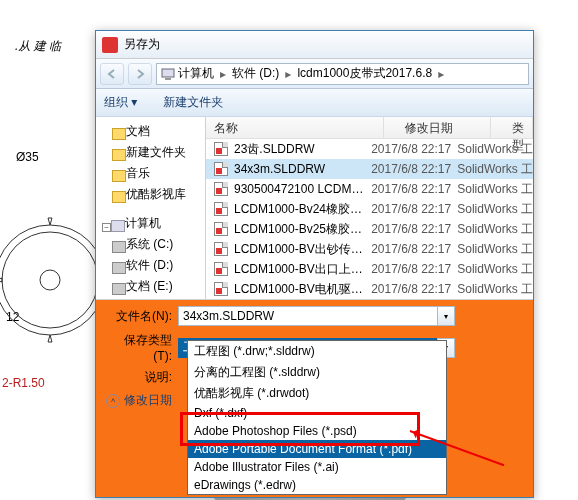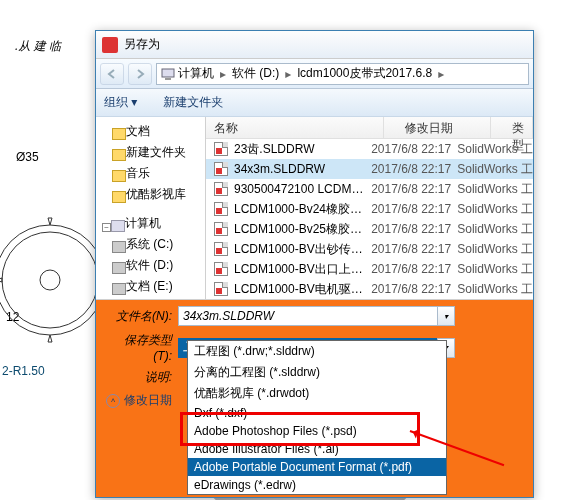--- a/index.html
+++ b/index.html
@@ -35,21 +35,21 @@
 .filelist { flex: 1; background: #fff; overflow: hidden; }
 .fl-head { height: 22px; display: flex; border-bottom: 1px solid #e0e0e0; background: linear-gradient(#fbfbfb,#f0f0f0); gap: 13px; }
 .fl-col { padding: 3px 8px; border-right: 1px solid #e0e0e0; color: #333; }
 .fl-row { height: 20px; display: flex; align-items: center; padding-left: 8px; gap: 6px; white-space: nowrap; }
 .fl-row.sel { background: #cde6f7; }
 .file-ico { width: 14px; height: 14px; background: #fff; border: 1px solid #888; position: relative; flex-shrink: 0; }
 .file-ico::before { content: ""; position: absolute; right: -1px; top: -1px; width: 5px; height: 5px; background: #ddd; border-left: 1px solid #888; border-bottom: 1px solid #888; }
 .file-ico.sw::after { content: ""; position: absolute; left: 1px; bottom: 1px; width: 6px; height: 6px; background: #d33; }
 
 .form-area { padding: 6px 10px; border-top: 1px solid #d0d0d0; }
-.form-row { display: flex; align-items: center; margin-bottom: 6px; font-style: italic; }
+.form-row { display: flex; align-items: center; margin-bottom: 6px; }
 .form-label { width: 72px; text-align: right; padding-right: 6px; }
 .form-input { flex: 1; height: 20px; border: 1px solid #abc; background: #fff; padding: 0 4px; display: flex; align-items: center; max-width: 260px; }
 .form-input.sel { background: #0a64a4; color: #fff; border-color: #0a64a4; }
 .dd-arrow { width: 18px; height: 20px; border: 1px solid #abc; background: linear-gradient(#fff,#e0e8f0); margin-left: -1px; display: flex; align-items: center; justify-content: center; font-size: 8px; }
 
 .dropdown { position: absolute; left: 187px; top: 340px; width: 260px; background: #fff; border: 1px solid #666; z-index: 20; }
 .dd-item { padding: 2px 6px; white-space: nowrap; overflow: hidden; text-overflow: ellipsis; }
 .dd-item.sel { background: #0a64a4; color: #fff; }
 
 .redbox { position: absolute; left: 180px; top: 412px; width: 240px; height: 34px; border: 3px solid #e00; z-index: 30; pointer-events: none; }
@@ -62,21 +62,21 @@
 .gear-bg { position: absolute; left: -10px; top: 190px; width: 120px; height: 180px; }
 .gear-top { position: absolute; left: 210px; top: 460px; width: 200px; height: 60px; background: radial-gradient(circle,#aaa,#777); border-radius: 50%; opacity: 0.6; }
 </style>
 </head>
 <body>
 
 <div class="canvas-bg">
   <div style="position:absolute;left:16px;top:150px;color:#000">Ø35</div>
   <div style="position:absolute;left:15px;top:38px;color:#000;font-style:italic">.从 建 临</div>
   <div style="position:absolute;left:6px;top:310px;color:#000;">12</div>
-  <div style="position:absolute;left:2px;top:364px;color:#0c4a6e">2-R1.50</div>
+  <div style="position:absolute;left:2px;top:376px;color:#b91c1c">2-R1.50</div>
   <svg class="gear-bg" viewBox="0 0 120 180">
     <circle cx="60" cy="90" r="55" fill="none" stroke="#333" stroke-width="1"></circle>
     <circle cx="60" cy="90" r="48" fill="none" stroke="#333" stroke-width="1"></circle>
     <circle cx="60" cy="90" r="10" fill="none" stroke="#333" stroke-width="1"></circle>
     <g stroke="#333" stroke-width="1" fill="none">
       <path d="M60 35 L58 28 L62 28 Z"></path>
       <path d="M60 145 L58 152 L62 152 Z"></path>
       <path d="M5 90 L12 88 L12 92 Z"></path>
     </g>
   </svg>
@@ -240,19 +240,19 @@
     </div>
   </div>
 </div>
 
 <div class="dropdown" id="dropdown">
     <div class="dd-item">工程图 (*.drw;*.slddrw)</div>
     <div class="dd-item">分离的工程图 (*.slddrw)</div>
     <div class="dd-item">优酷影视库 (*.drwdot)</div>
     <div class="dd-item">Dxf (*.dxf)</div>
     <div class="dd-item">Adobe Photoshop Files (*.psd)</div>
+    <div class="dd-item sel">Adobe Portable Document Format (*.pdf)</div>
     <div class="dd-item">Adobe Illustrator Files (*.ai)</div>
-    <div class="dd-item sel">Adobe Portable Document Format (*.pdf)</div>
     <div class="dd-item">eDrawings (*.edrw)</div>
   </div>
 
 <div class="redbox"></div>
 <div class="redarrow"></div>
 
 </body></html>

